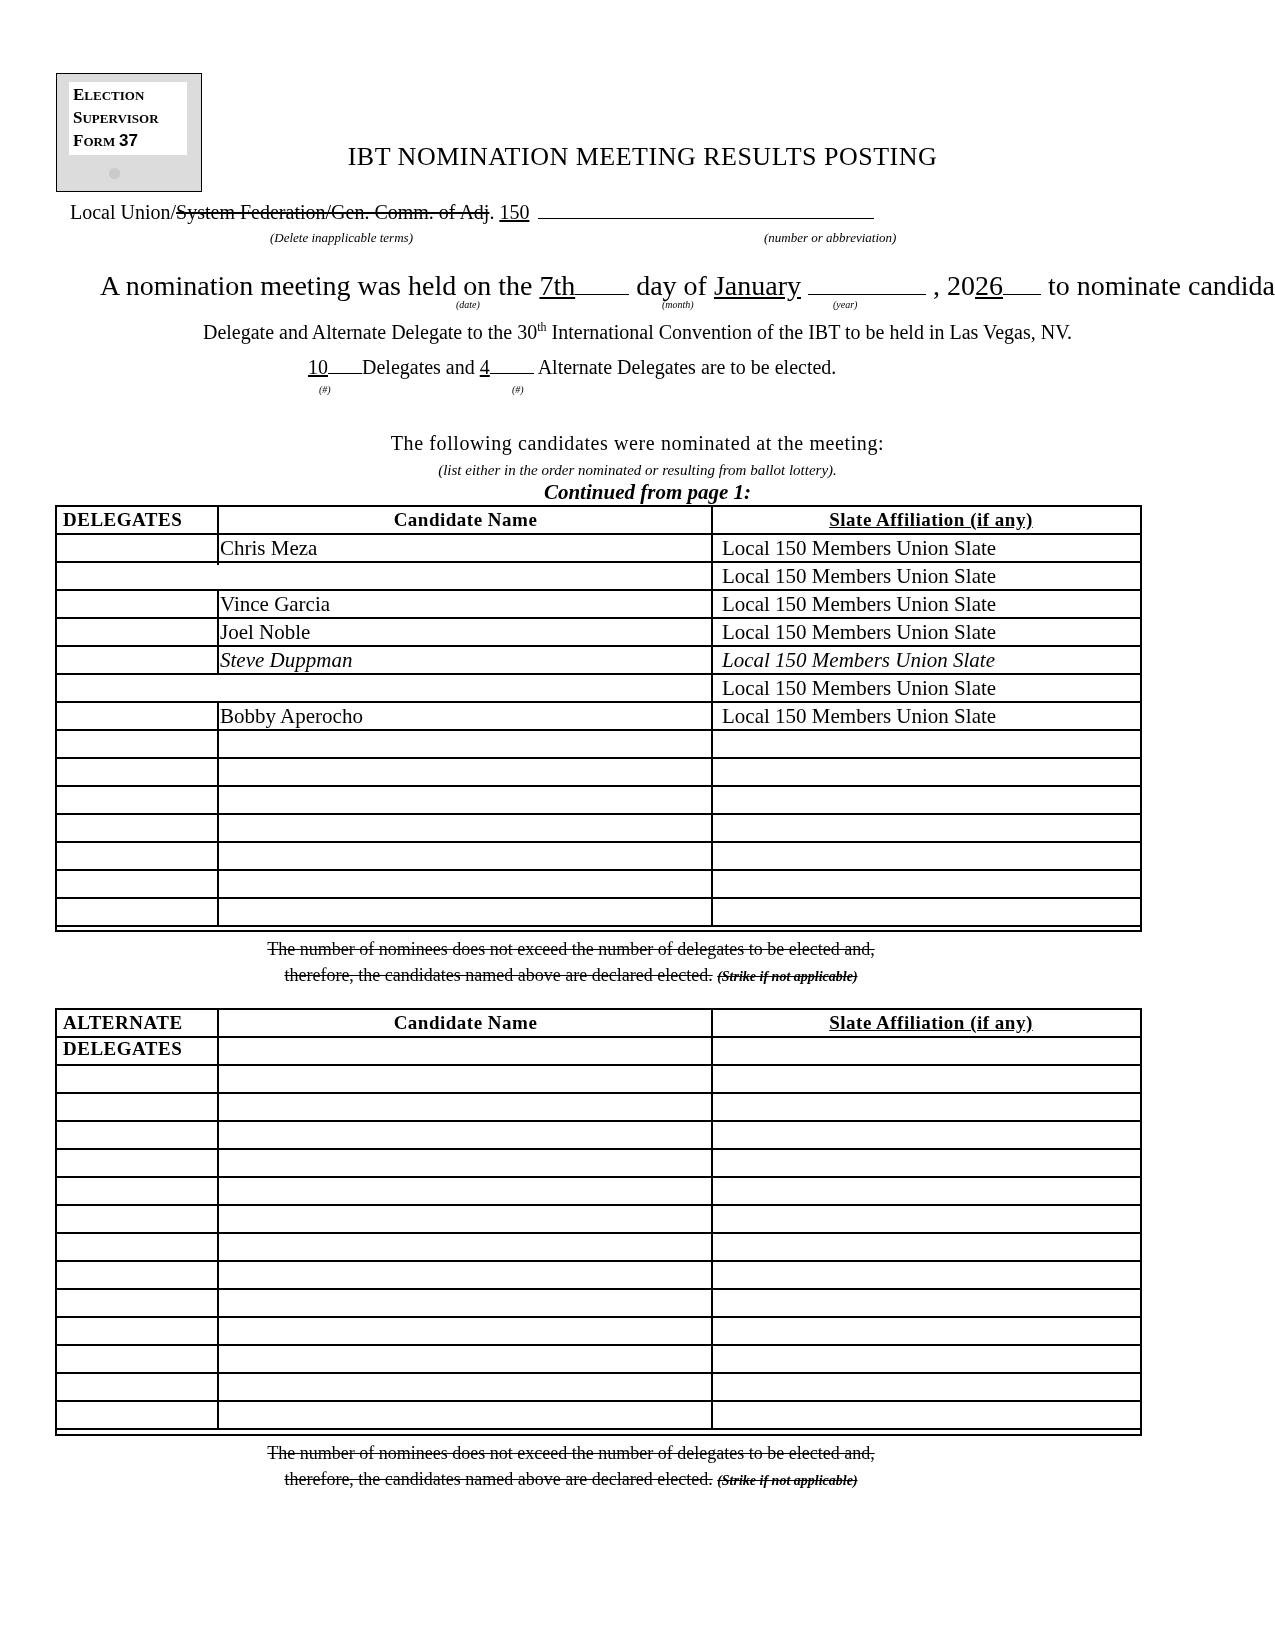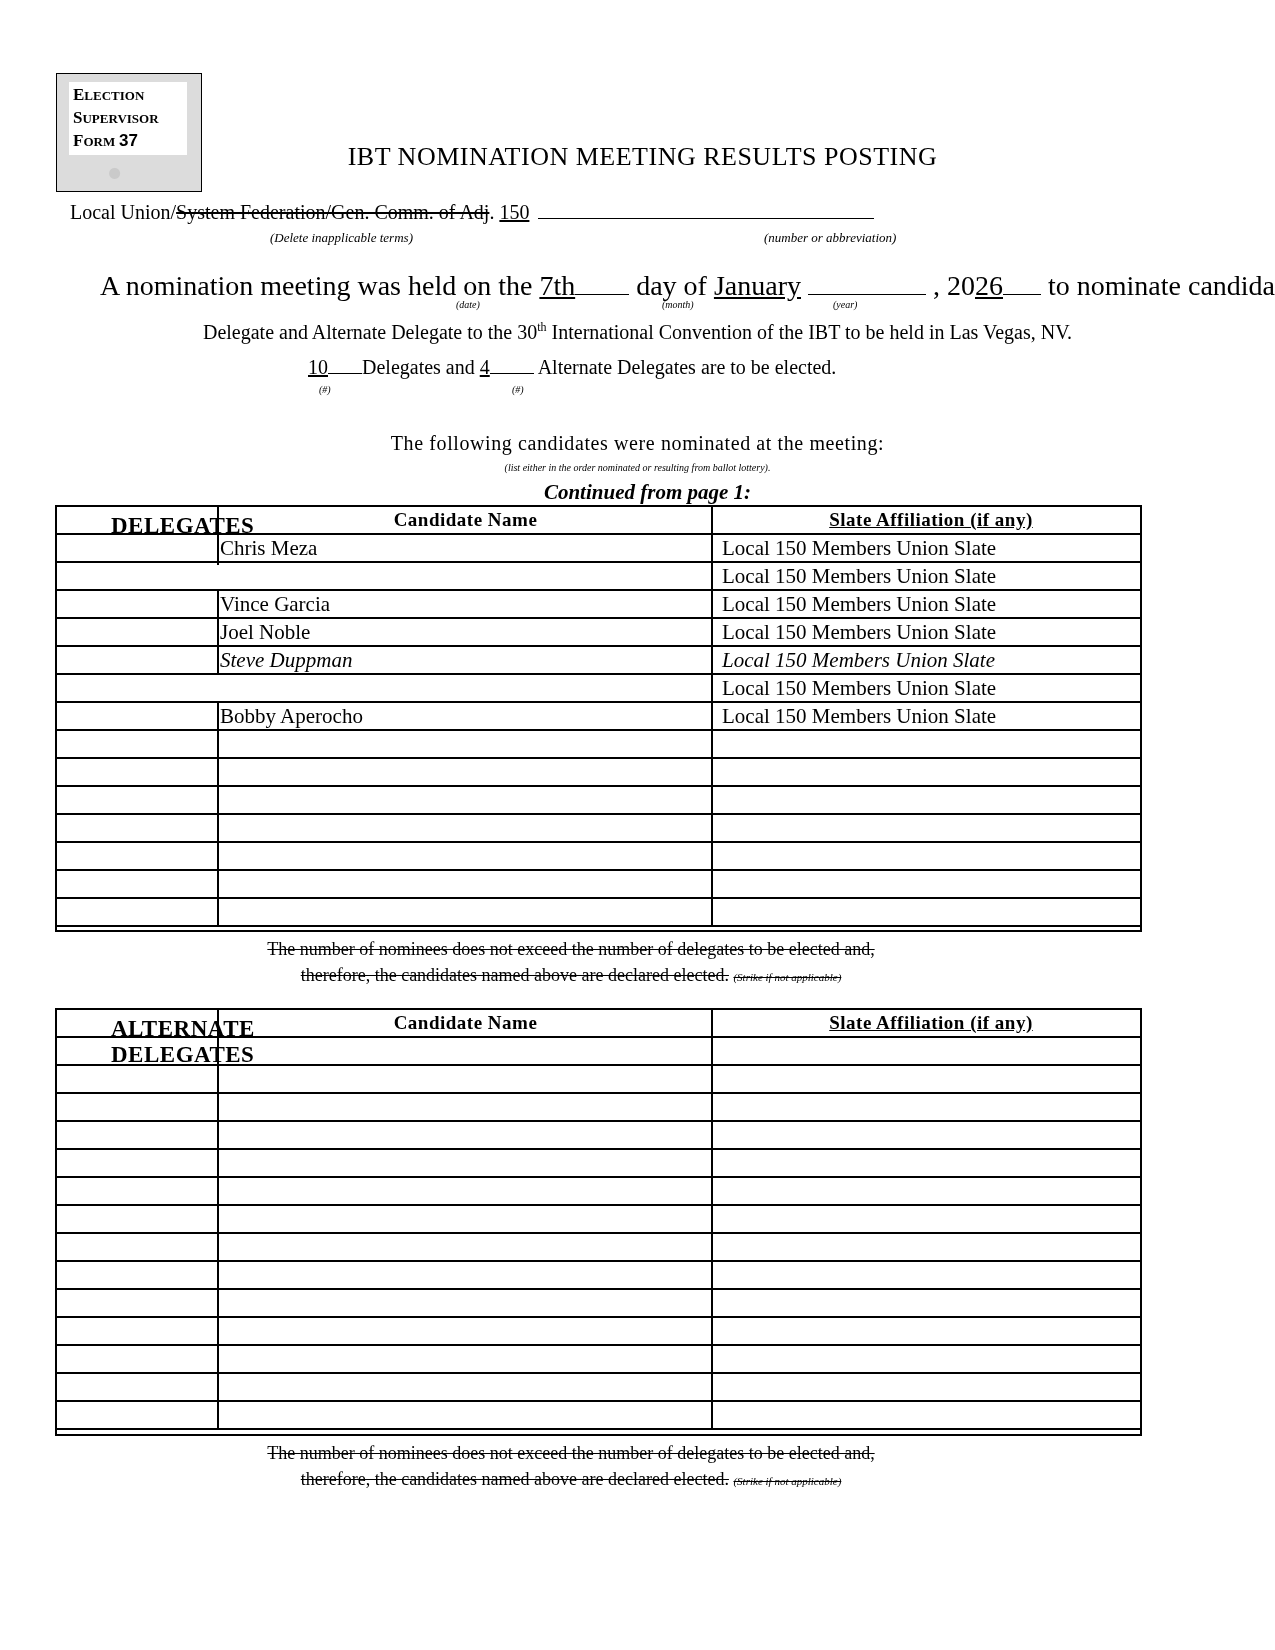--- a/index.html
+++ b/index.html
@@ -12,28 +12,28 @@
   .form-label .sm { font-size:13px; }
   .title { left:0; width:1275px; top:142px; text-align:center; font-size:26px; letter-spacing:0.5px; padding-left:10px; box-sizing:border-box;}
   .line1 { left:70px; top:200px; font-size:20px; white-space:nowrap; }
   .strike { text-decoration:line-through; }
   .u { text-decoration:underline; }
   .blank { display:inline-block; border-bottom:1.5px solid #000; height:18px; vertical-align:baseline; }
   .hint { font-style:italic; font-size:13px; position:absolute; }
   .tiny { font-style:italic; font-size:10px; position:absolute; }
   .para { left:0; width:1275px; text-align:center; font-size:20px; white-space:nowrap; }
   .section { position:absolute; border:2px solid #000; }
-  .sec-label { position:absolute; left:6px; top:6px; font-weight:bold; font-size:23px; line-height:26px; letter-spacing:0.5px;margin-left:48px; }
+  .sec-label { position:absolute; left:6px; top:0; font-weight:bold; font-size:19px; line-height:26px; letter-spacing:0.5px; }
   .row { position:absolute; left:0; height:28px; border-bottom:2px solid #000; box-sizing:border-box; font-size:21px; line-height:26px; white-space:nowrap; }
   .col-name { position:absolute; left:160px; width:494px; border-left:2px solid #000; box-sizing:border-box; padding-left:1px; overflow:hidden; }
   .col-slate { position:absolute; left:654px; right:0; border-left:2px solid #000; box-sizing:border-box; padding-left:9px; overflow:hidden; }
   .hdr { font-weight:bold; font-size:19px; letter-spacing:0.5px; text-align:center; }
   .declare { left:0; width:1142px; text-align:center; font-size:18px; line-height:26px; }
   .declare .s { text-decoration:line-through; }
-  .declare i { font-size:11px; }
+  .declare i { font-size:14px;font-weight:bold; }
 </style>
 </head>
 <body>
 
 <div class="abs form-box">
   <div class="form-label">
     <div><span class="big">E</span><span class="sm">LECTION</span></div>
     <div><span class="big">S</span><span class="sm">UPERVISOR</span></div>
     <div><span class="big">F</span><span class="sm">ORM</span> <span style="font-family:'Liberation Sans',sans-serif;font-size:17px;">37</span></div>
   </div>
@@ -60,21 +60,21 @@
   <span>Delegate and Alternate Delegate to the 30</span><sup style="font-size:12px;">th</sup><span> International Convention of the IBT to be held in Las Vegas, NV.</span>
 </div>
 
 <div class="abs" style="left:308px;top:355px;font-size:20px;white-space:nowrap;">
   <span class="u">10</span><span class="blank" style="width:34px;"></span><span>Delegates and </span><span class="u">4</span><span class="blank" style="width:44px;"></span><span> Alternate Delegates are to be elected.</span>
 </div>
 <div class="tiny" style="left:319px;top:384px;">(#)</div>
 <div class="tiny" style="left:512px;top:384px;">(#)</div>
 
 <div class="abs para" style="top:432px;letter-spacing:0.6px;">The following candidates were nominated at the meeting:</div>
-<div class="abs para" style="top:462px;font-size:10px;font-style:italic;">(list either in the order nominated or resulting from ballot lottery).</div>
+<div class="abs para" style="top:462px;font-size:15px;font-style:italic;">(list either in the order nominated or resulting from ballot lottery).</div>
 <div class="abs para" style="top:480px;font-size:21px;font-style:italic;font-weight:bold;padding-left:20px;box-sizing:border-box;">Continued from page 1:</div>
 
 <div class="section" id="del-section" style="left:55px;top:505px;width:1083px;height:423px;">
   <div class="sec-label">DELEGATES</div>
   <div class="row" style="top:0;left:0;right:0;">
     <div class="col-name hdr" style="height:26px;">Candidate Name</div>
     <div class="col-slate hdr" style="height:26px;"><span class="u">Slate Affiliation (if any)</span></div>
   </div>
   <div id="del-rows">
       <div class="row" style="top: 28px; left: 0px; right: 0px;">

